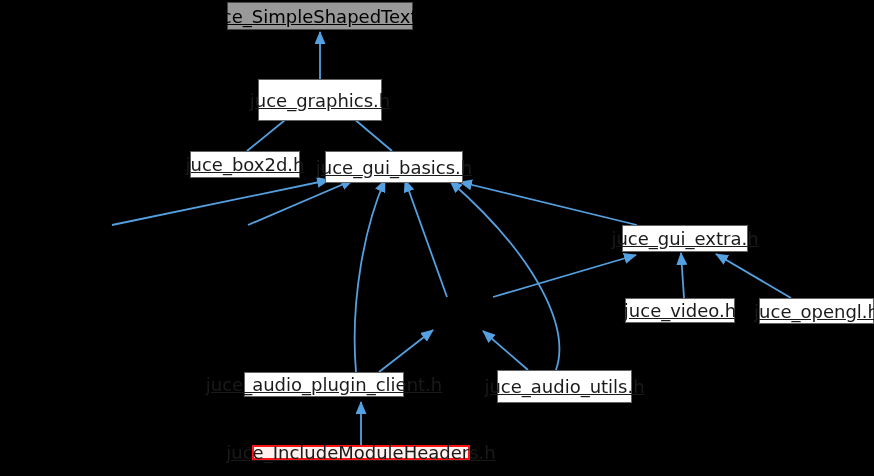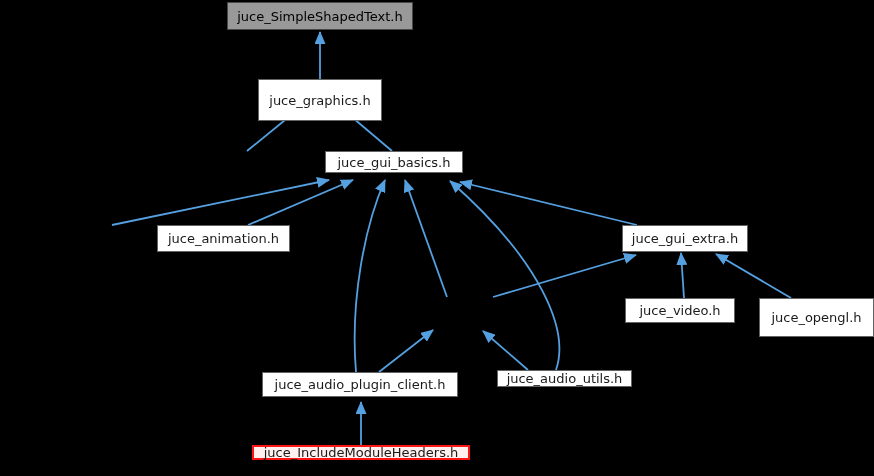--- a/index.html
+++ b/index.html
@@ -17,23 +17,24 @@
     stroke-width:1.8px;
   }
   .arrowhead{fill:var(--edge,#55a0e0);}
   .node{
     position:absolute;
     box-sizing:border-box;
     display:flex;align-items:center;justify-content:center;
     background:var(--node-fill,#fff);
     border:1px solid var(--node-border,#636363);
     color:var(--node-text,#1a1a1a);
-    font-size:13px;
+    font-size:18px;
     white-space:nowrap;
     cursor:pointer;
+    text-decoration:underline;
   }
   .node.root{
     background:var(--root-fill,#999);
     border-color:var(--root-border,#474747);
     color:#000;
   }
   .node.highlight{
     background:var(--hl-fill,#fdf0ee);
     border:2px solid var(--hl-border,#ff1414);
   }
@@ -78,32 +79,32 @@
 
     <path class="edge" d="M528,370 L483,331" marker-end="url(#arrow)"></path>
 
     <path class="edge" d="M361,445 L361,402" marker-end="url(#arrow)"></path>
   </svg>
 
   <div class="node root" style="left:227px;top:2px;width:186px;height:28px;">juce_SimpleShapedText.h</div>
 
   <div class="node" style="left:258px;top:79px;width:124px;height:42px;">juce_graphics.h</div>
 
+  <div class="node" style="left:190px;top:151px;width:110px;height:27px;">juce_box2d.h</div>
 
-  <div class="node" style="left:325px;top:151px;width:138px;height:22px;">juce_gui_basics.h</div>
+  <div class="node" style="left:325px;top:151px;width:138px;height:32px;">juce_gui_basics.h</div>
 
 
-  <div class="node" style="left:157px;top:225px;width:133px;height:27px;">juce_animation.h</div>
 
   <div class="node" style="left:622px;top:225px;width:126px;height:27px;">juce_gui_extra.h</div>
 
 
   <div class="node" style="left:625px;top:298px;width:110px;height:25px;">juce_video.h</div>
 
-  <div class="node" style="left:759px;top:298px;width:115px;height:39px;">juce_opengl.h</div>
+  <div class="node" style="left:759px;top:298px;width:115px;height:26px;">juce_opengl.h</div>
 
-  <div class="node" style="left:262px;top:372px;width:196px;height:25px;">juce_audio_plugin_client.h</div>
+  <div class="node" style="left:244px;top:372px;width:160px;height:25px;">juce_audio_plugin_client.h</div>
 
-  <div class="node" style="left:497px;top:370px;width:135px;height:17px;">juce_audio_utils.h</div>
+  <div class="node" style="left:497px;top:370px;width:135px;height:33px;">juce_audio_utils.h</div>
 
   <div class="node highlight" style="left:252px;top:445px;width:218px;height:15px;">juce_IncludeModuleHeaders.h</div>
 
 </div>
 
 </body></html>

